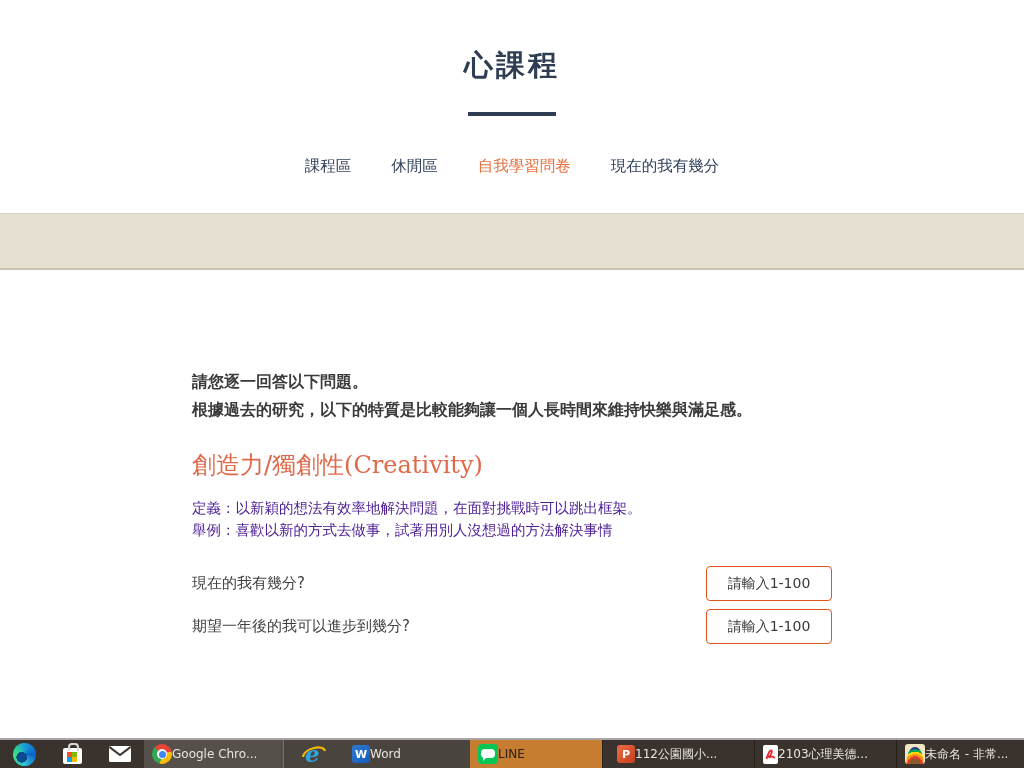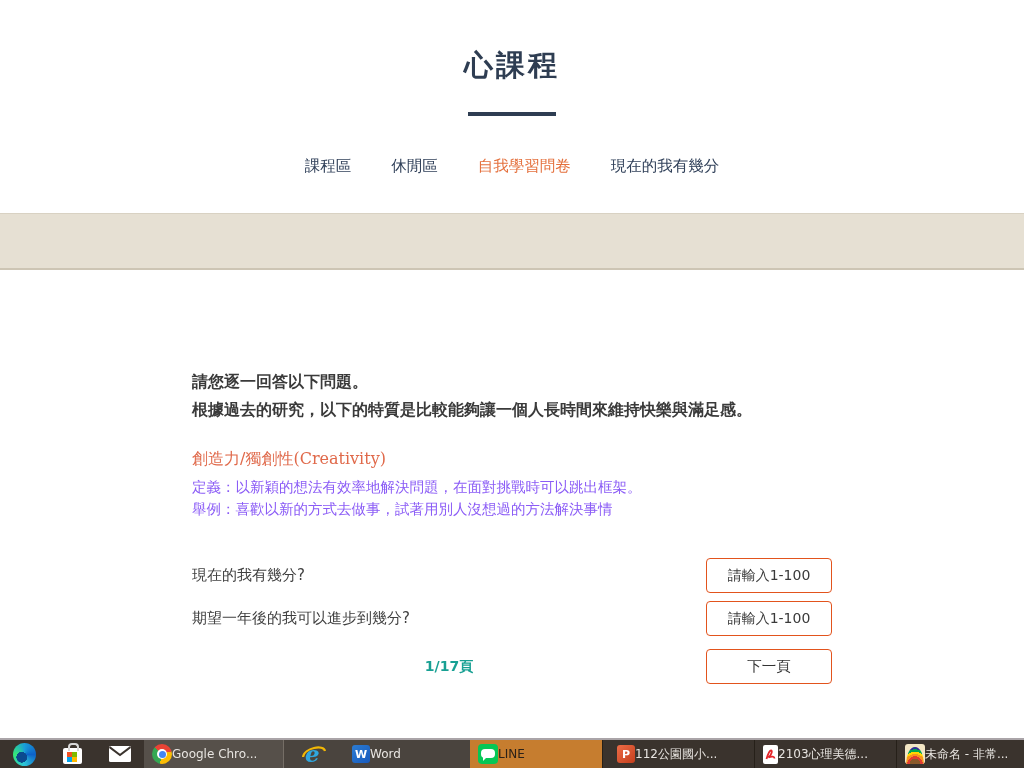--- a/index.html
+++ b/index.html
@@ -23,25 +23,25 @@
   .main-nav a{color:#31415a;text-decoration:none;font-weight:500}
   .main-nav a.active{color:var(--accent-orange)}
   
   .banner{
     height:57px;margin-top:36px;background:var(--banner-beige);
     border-top:1px solid #d9d2c3;border-bottom:2px solid #cdc5b4;
   }
   
   .content{width:640px;margin:0 auto;padding-top:98px}
   .intro{margin:0;font-size:16px;font-weight:bold;color:#3a3a3a;line-height:1.75}
-  .trait-heading{margin:25px 0 7px;font-size:16px;font-weight:normal;color:#e0694a}
+  .trait-heading{margin:25px 0 17px;font-size:24px;font-weight:normal;color:#e0694a}
   .trait-heading .en{font-family:"DejaVu Serif","Liberation Serif",serif}
-  .desc{margin:0;font-size:14.5px;color:#8b5cf6;line-height:1.5}
+  .desc{margin:0;font-size:14.5px;color:#4c1d95;line-height:1.5}
   .q-row{display:flex;align-items:center;justify-content:space-between}
-  .q-row.first{margin-top:37px}
+  .q-row.first{margin-top:24px}
   .q-row.second{margin-top:8px}
   .q-row.pager-row{margin-top:13px}
   .q-label{flex:1;font-size:15px;color:#3f3f3f}
   .q-input{
     width:126px;height:35px;border:1.6px solid var(--input-border-orange);
     border-radius:4px;background:#fff;text-align:center;font-size:14px;color:#333;
     font-family:"DejaVu Sans","Liberation Sans",sans-serif;outline:none;
   }
   .q-input::placeholder{color:#3a3a3a;opacity:1}
   .pager-area{flex:1;text-align:center}
@@ -122,24 +122,20 @@
   <div class="q-row first">
     <span class="q-label">現在的我有幾分?</span>
     <input class="q-input" type="text" placeholder="請輸入1-100" style="">
   </div>
 
   <div class="q-row second">
     <span class="q-label">期望一年後的我可以進步到幾分?</span>
     <input class="q-input" type="text" placeholder="請輸入1-100" style="">
   </div>
 
-  <div class="q-row pager-row">
-    <span class="pager-area"><span class="pager">1/17頁</span></span>
-    <button class="next-btn">下一頁</button>
-  </div>
 </main>
 
 <div class="taskbar">
   <div class="pin-btn">
     <span class="icon icon-edge"></span>
   </div>
   <div class="pin-btn">
     <span class="icon icon-store"></span>
   </div>
   <div class="pin-btn">

